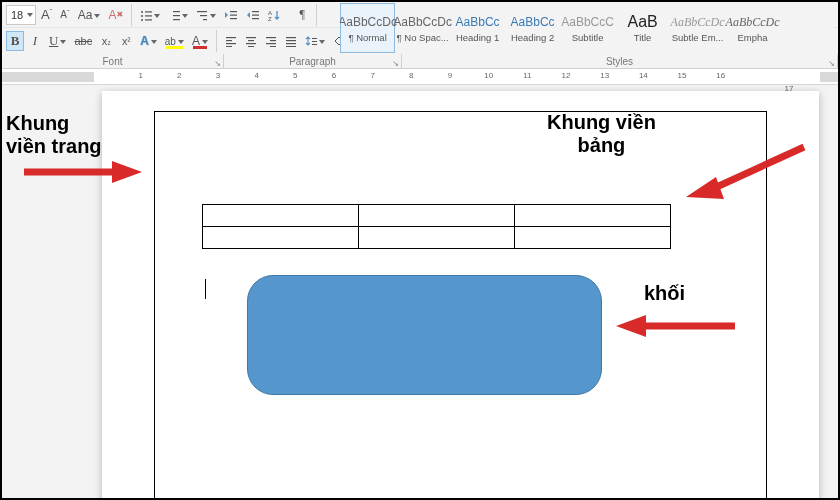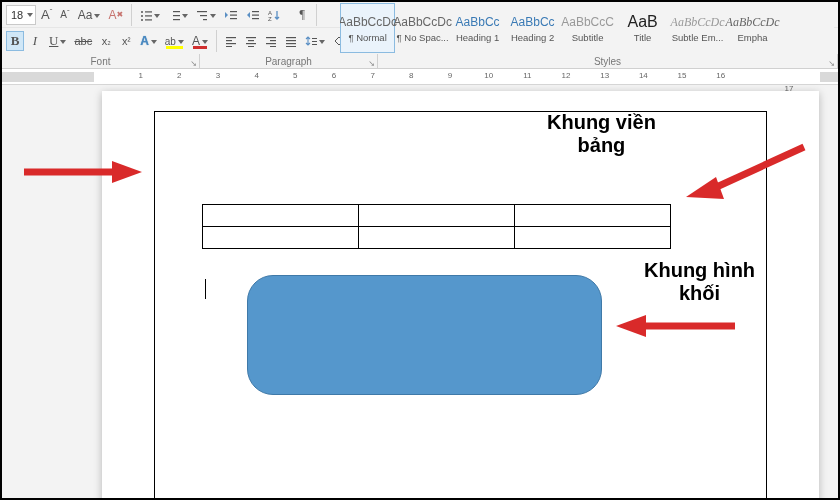--- a/index.html
+++ b/index.html
@@ -32,21 +32,21 @@
 .under { text-decoration: underline; font-family: "Times New Roman", serif; font-size: 13px; }
 .strike { text-decoration: line-through; font-size: 11px; }
 .sub, .sup { font-size: 11px; }
 .sub::after { content: "₂"; font-size: 9px; }
 .sup::after { content: "²"; font-size: 9px; }
 .underbar { position: absolute; bottom: 1px; left: 3px; right: 3px; height: 3px; }
 
 .ribbon-groups { display: flex; height: 14px; font-size: 10px; color: #777; }
 .group-label { text-align: center; border-right: 1px solid #d0d0d0; display: flex; align-items: center; justify-content: center; position: relative; }
 .group-label .launcher { position: absolute; right: 2px; bottom: 0; font-size: 8px; color: #888; }
-.gl-font { width: 198px; }
+.gl-font { width: 222px; }
 .gl-para { width: 178px; }
 .gl-styles { flex: 1; }
 
 
 .styles-gallery { display: flex; align-items: stretch; height: 52px; margin-left: 18px; flex: 1; overflow: hidden; }
 .style-item { width: 55px; border: 1px solid transparent; display: flex; flex-direction: column; align-items: center; justify-content: center; padding: 1px; }
 .style-item.sel { border: 1px solid #8bbbe0; background: #eaf3fb; }
 .style-preview { font-size: 12px; color: #666; height: 20px; display: flex; align-items: center; }
 .style-preview.big { font-size: 16px; color: #222; }
 .style-preview.blue { color: #3a7ab5; }
@@ -357,33 +357,36 @@
             <td></td>
             <td></td>
             <td></td>
           </tr>
     </tbody>
       </table>
     <div class="cursor"></div>
     <div class="shape-block"></div>
   </div>
 
+  <div class="anno left" style="top:43px;left:4px">
+    <span>Khung</span><br><span>viền trang</span>
+  </div>
   <svg class="arrow-svg" style="top:90px;left:22px" width="120" height="26">
     <line x1="0" y1="13" x2="90" y2="13" stroke="#d92a2a" stroke-width="7"></line>
     <polygon points="88,2 118,13 88,24" fill="#d92a2a"></polygon>
   </svg>
 
   <div class="anno right" style="top:42px;left:545px;text-align:center">
     <span>Khung viền</span><br><span>bảng</span>
   </div>
   <svg class="arrow-svg" style="top:72px;left:680px" width="130" height="60">
     <line x1="122" y1="6" x2="28" y2="49" stroke="#d92a2a" stroke-width="7"></line>
     <polygon points="34,36 4,56 42,58" fill="#d92a2a"></polygon>
   </svg>
 
   <div class="anno right" style="top:190px;left:642px;text-align:center">
-    <span>Khung hình</span><br><span>khối</span>
+    <br><span>khối</span>
   </div>
   <svg class="arrow-svg" style="top:244px;left:608px" width="130" height="26">
     <line x1="125" y1="13" x2="32" y2="13" stroke="#d92a2a" stroke-width="7"></line>
     <polygon points="36,2 6,13 36,24" fill="#d92a2a"></polygon>
   </svg>
 </div>
 
 </body></html>

